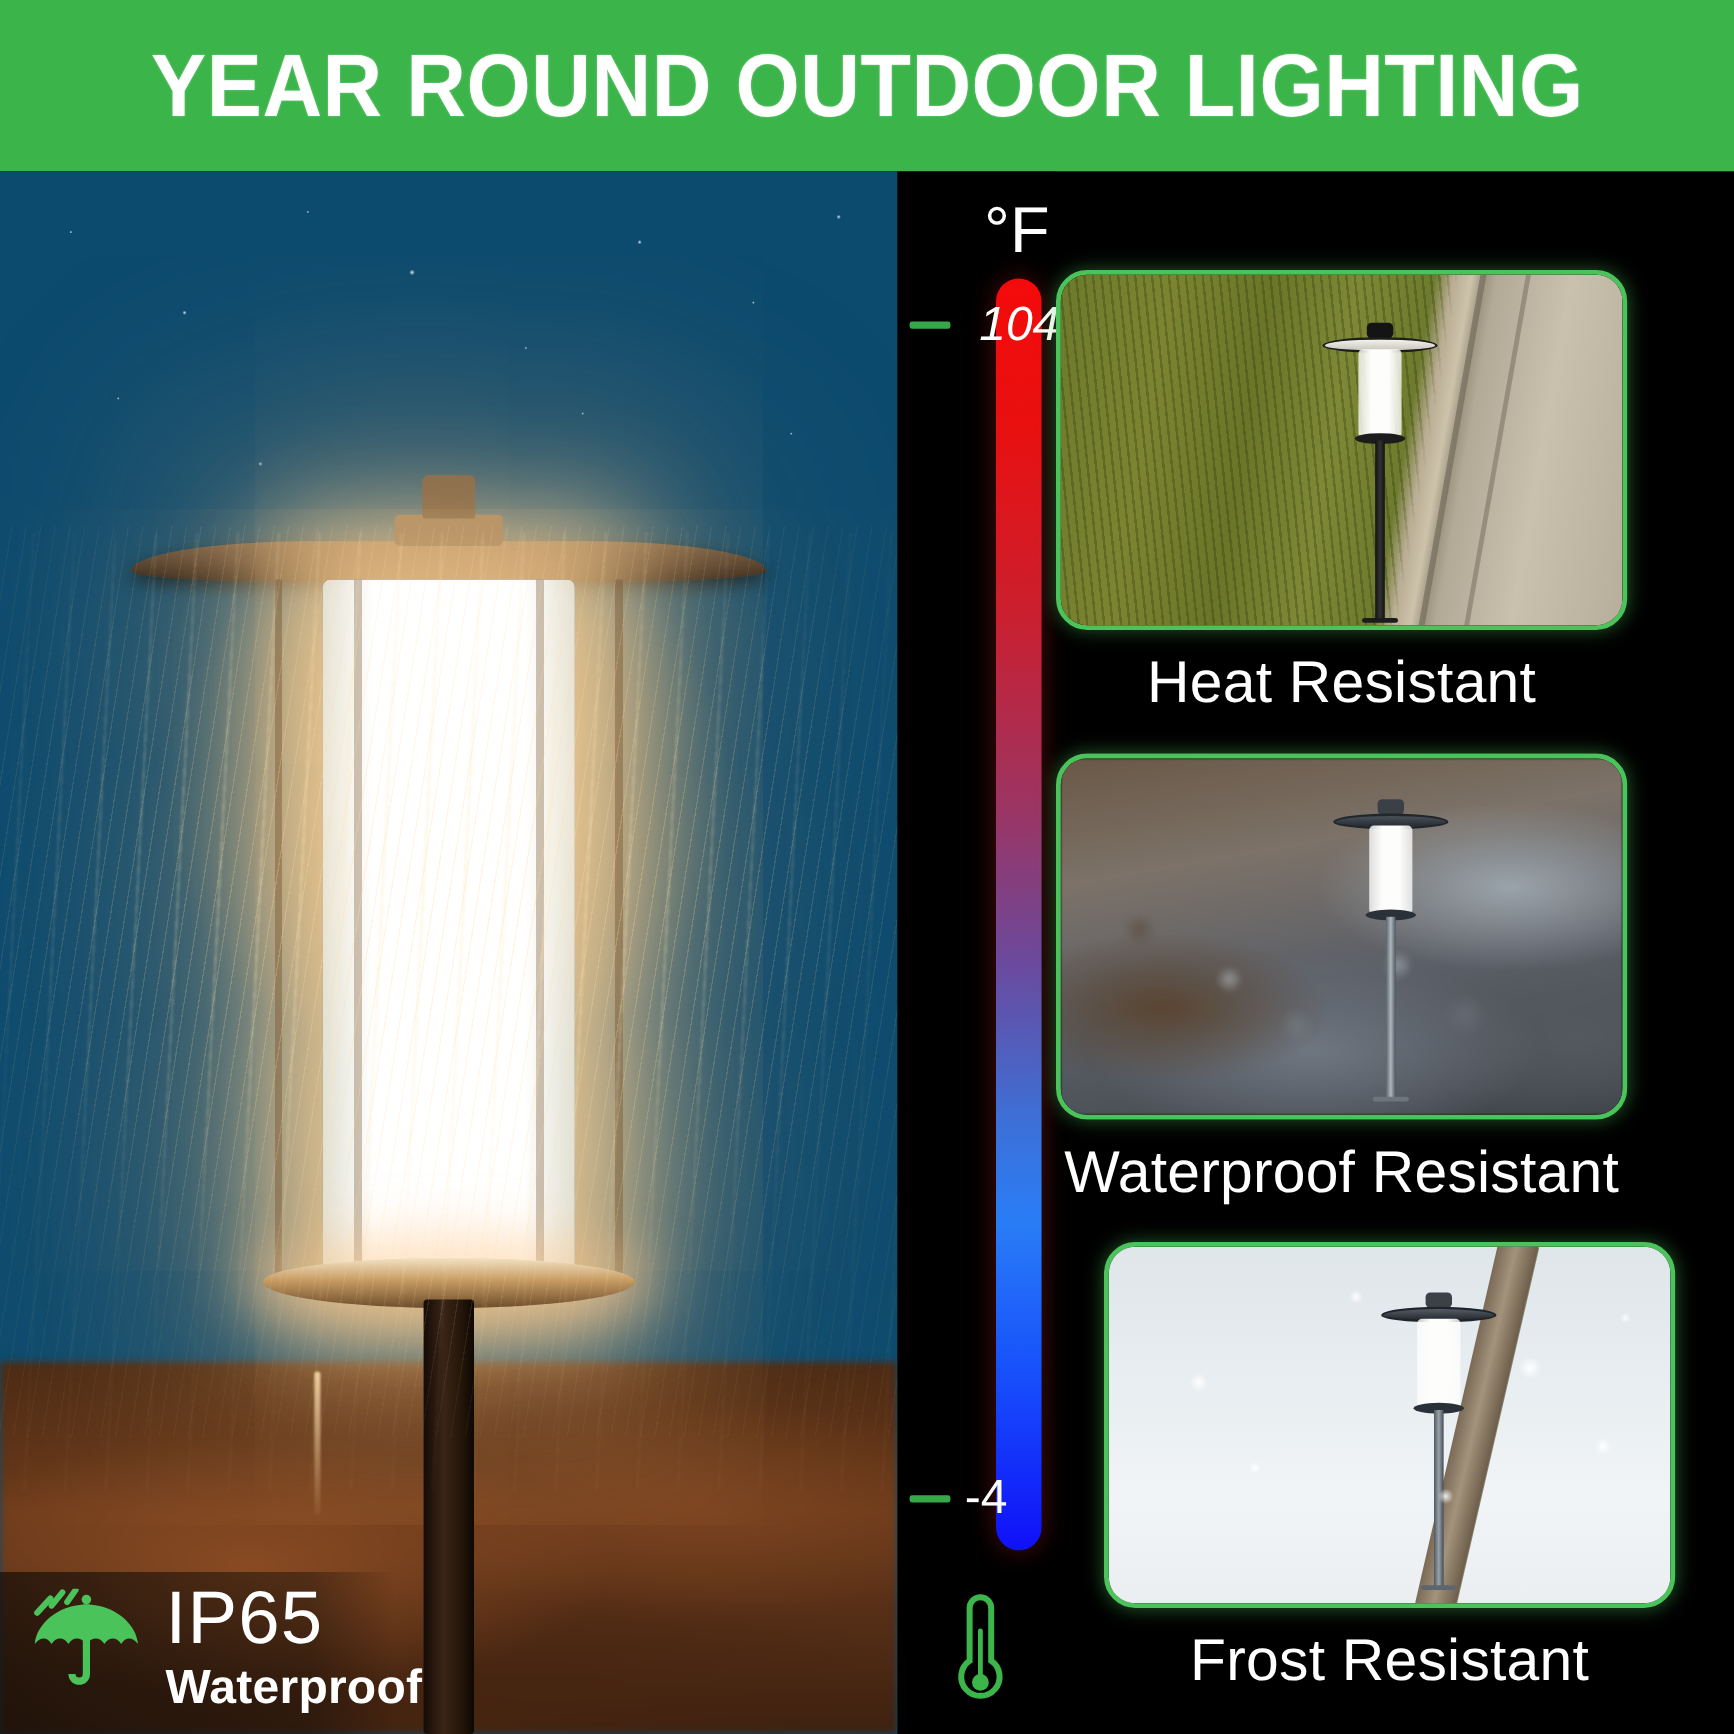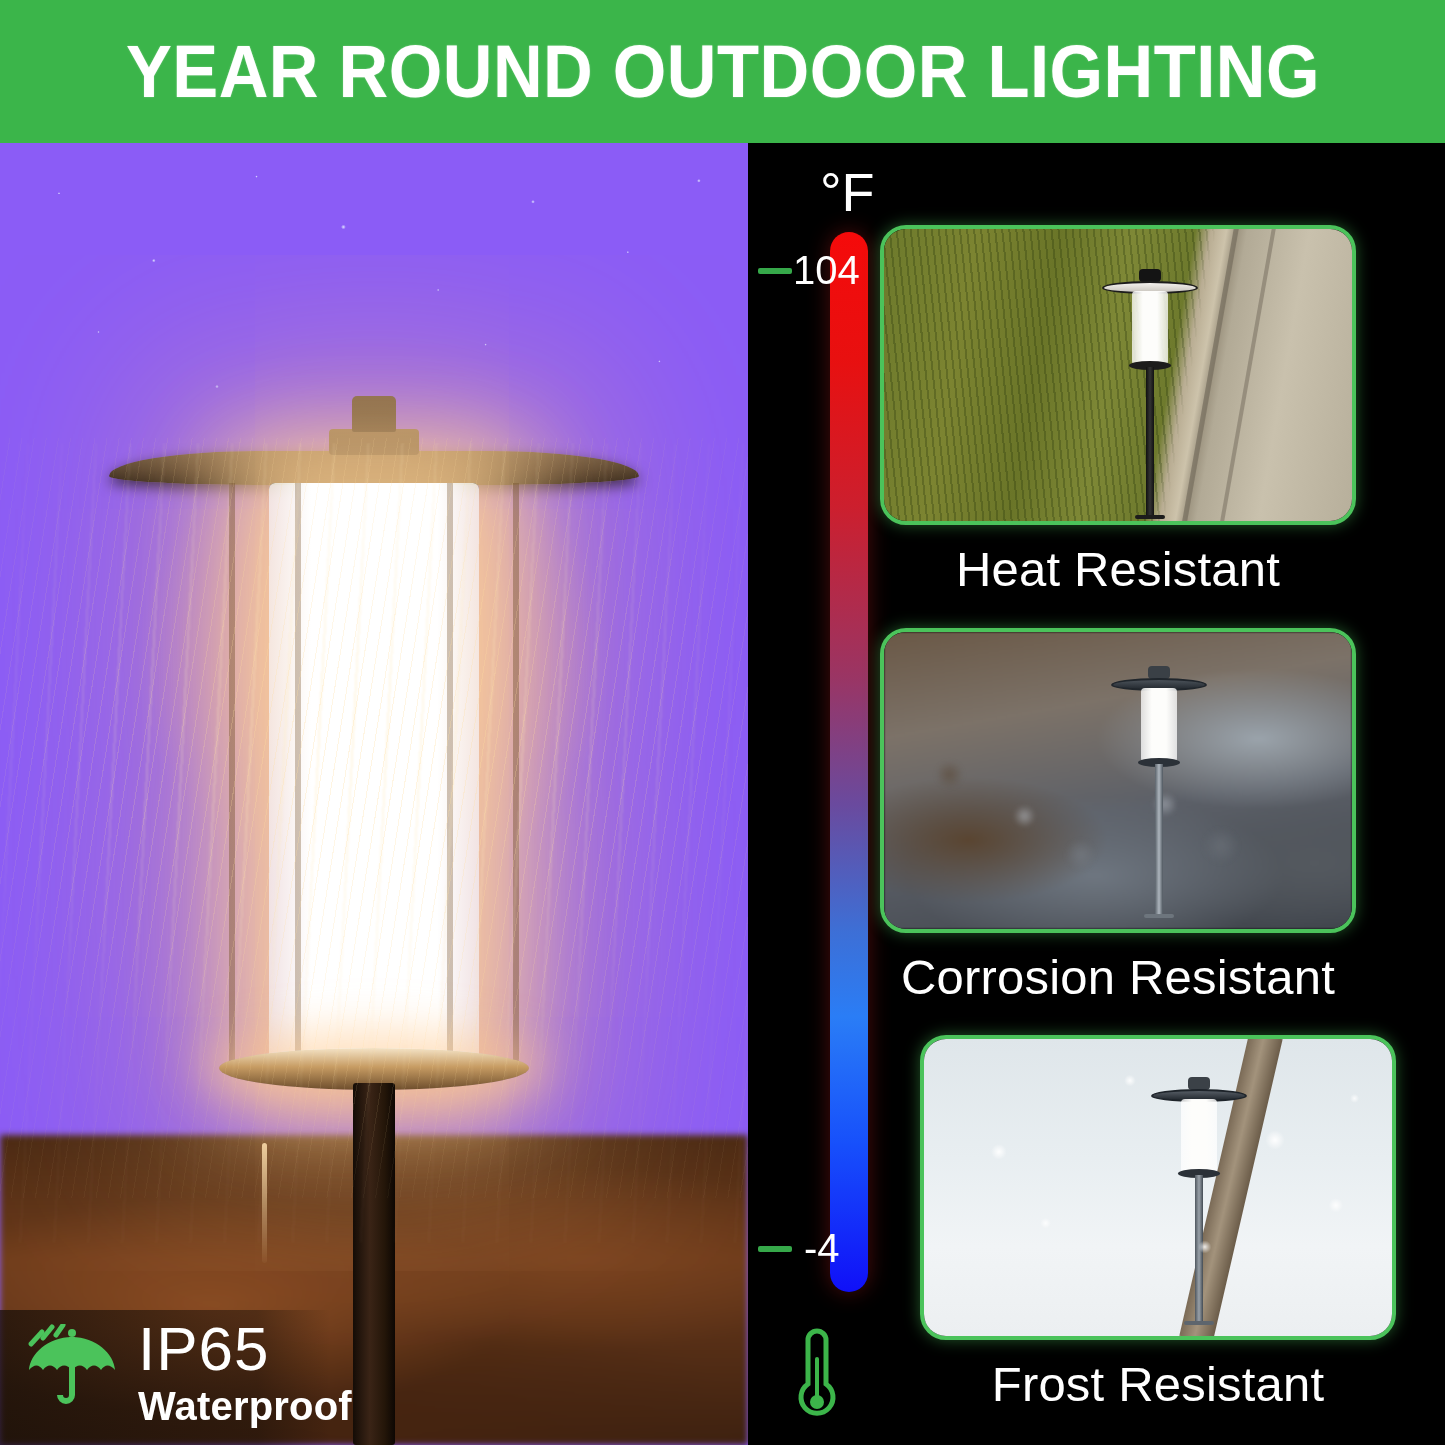--- a/index.html
+++ b/index.html
@@ -29,21 +29,21 @@
   
   .body-area {
     position:absolute; left:0; top:143px; width:1445px; height:1302px;
     background:#000;
   }
 
   
   .hero {
     position:absolute; left:0; top:0; width:748px; height:1302px;
     overflow:hidden;
-    background:#8b5cf6;
+    background:#0c4a6e;
   }
   
   .hero-ground {
     position:absolute; left:0; bottom:0; width:100%; height:310px;
     background:
       radial-gradient(ellipse 420px 150px at 28% 55%, rgba(150,82,38,0.75), rgba(0,0,0,0) 72%),
       radial-gradient(ellipse 380px 130px at 78% 40%, rgba(128,70,33,0.7), rgba(0,0,0,0) 70%),
       radial-gradient(ellipse 520px 170px at 50% 95%, rgba(70,36,16,0.9), rgba(0,0,0,0) 75%),
       linear-gradient(to bottom, #4a2913 0%, #6b3a1b 40%, #3d2110 100%);
     filter:blur(3px);
@@ -185,21 +185,21 @@
       #f50a0a 0%, #e81010 12%, #cc1f2e 26%, #9a3564 42%,
       #6a4a9e 54%, #3d6fd6 66%, #2a7df6 74%, #1750fb 86%, #1010f8 100%);
     box-shadow:0 0 22px rgba(255,40,40,0.30);
   }
   .tick { position:absolute; height:6px; width:34px; background:#36a84a; border-radius:2px; }
   .tick-hot { left:10px; top:125px; }
   .tick-cold { left:10px; top:1103px; }
   .tick-label {
     position:absolute; color:#ffffff; font-size:40px; line-height:1; font-weight:normal;
   }
-  .label-hot  { left:45px; top:107px; }
+  .label-hot  { left:68px; top:107px;font-style:italic; }
   .label-cold { left:56px; top:1085px; }
   .thermo-icon { position:absolute; left:48px; top:1182px; width:42px; height:102px; }
 
   
   .panels {
     position:absolute; left:880px; top:0; width:565px; height:1302px;
   }
   .panel { position:absolute; left:0; width:476px; }
   .panel-frame {
     position:relative;
@@ -398,21 +398,21 @@
         <div class="rock-bits"></div>
         <div class="mini-lamp" style="left:46%;top:34px;width:120px;height:255px;">
           <div class="ml-cap" style="background:#3a4046;"></div>
           <div class="ml-shade" style="background:linear-gradient(to bottom,#4a5159,#242a30);border:2px solid #20262c;"></div>
           <div class="ml-glass"></div>
           <div class="ml-ring" style="background:#2b3138;"></div>
           <div class="ml-pole" style="height:152px;background:linear-gradient(to right,#5b636b,#aeb6be,#4e565e);"></div>
           <div class="ml-stake" style="top:248px;background:#6d757d;"></div>
         </div>
       </div>
-      <div class="panel-caption">Corrosion Resistant</div>
+      <div class="panel-caption">Waterproof Resistant</div>
     </div>
 
     <div class="panel p3">
       <div class="panel-frame">
         <div class="scene-snow"></div>
         <div class="snow-trees"></div>
         <div class="snow-trunk"></div>
         <div class="mini-lamp" style="left:46%;top:38px;width:120px;height:250px;">
           <div class="ml-cap" style="background:#3b4147;"></div>
           <div class="ml-shade" style="background:linear-gradient(to bottom,#555c64,#22282e);border:2px solid #1e242a;"></div>

